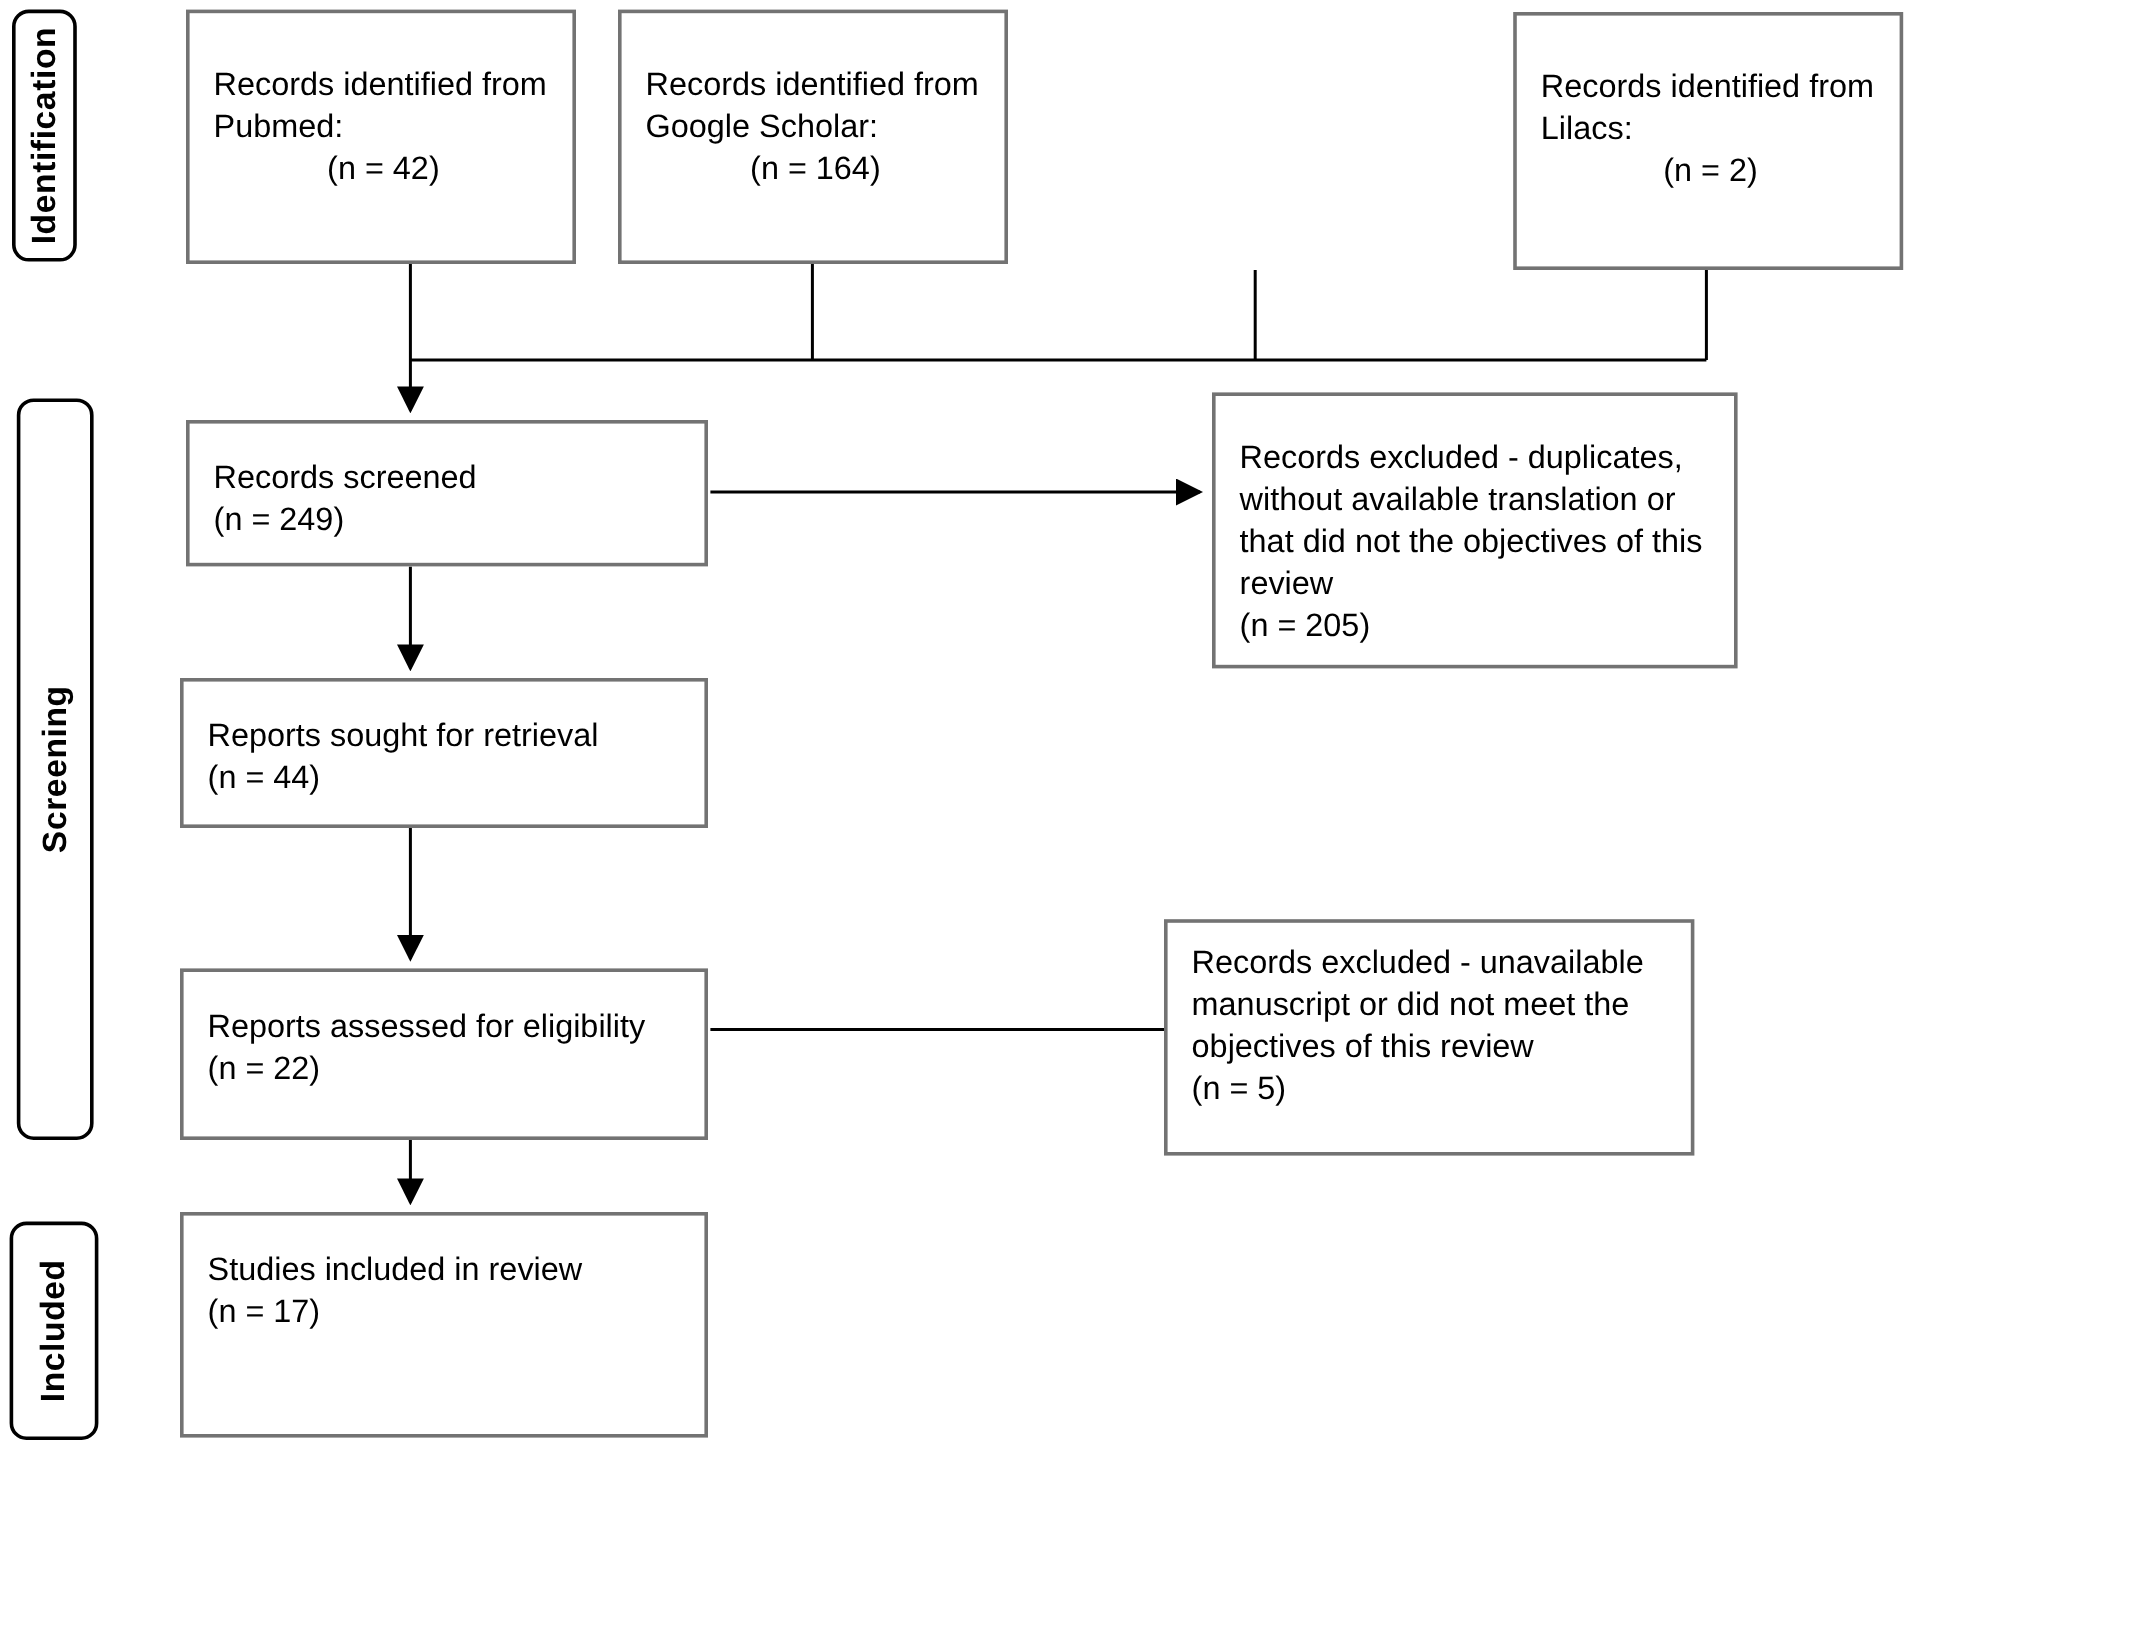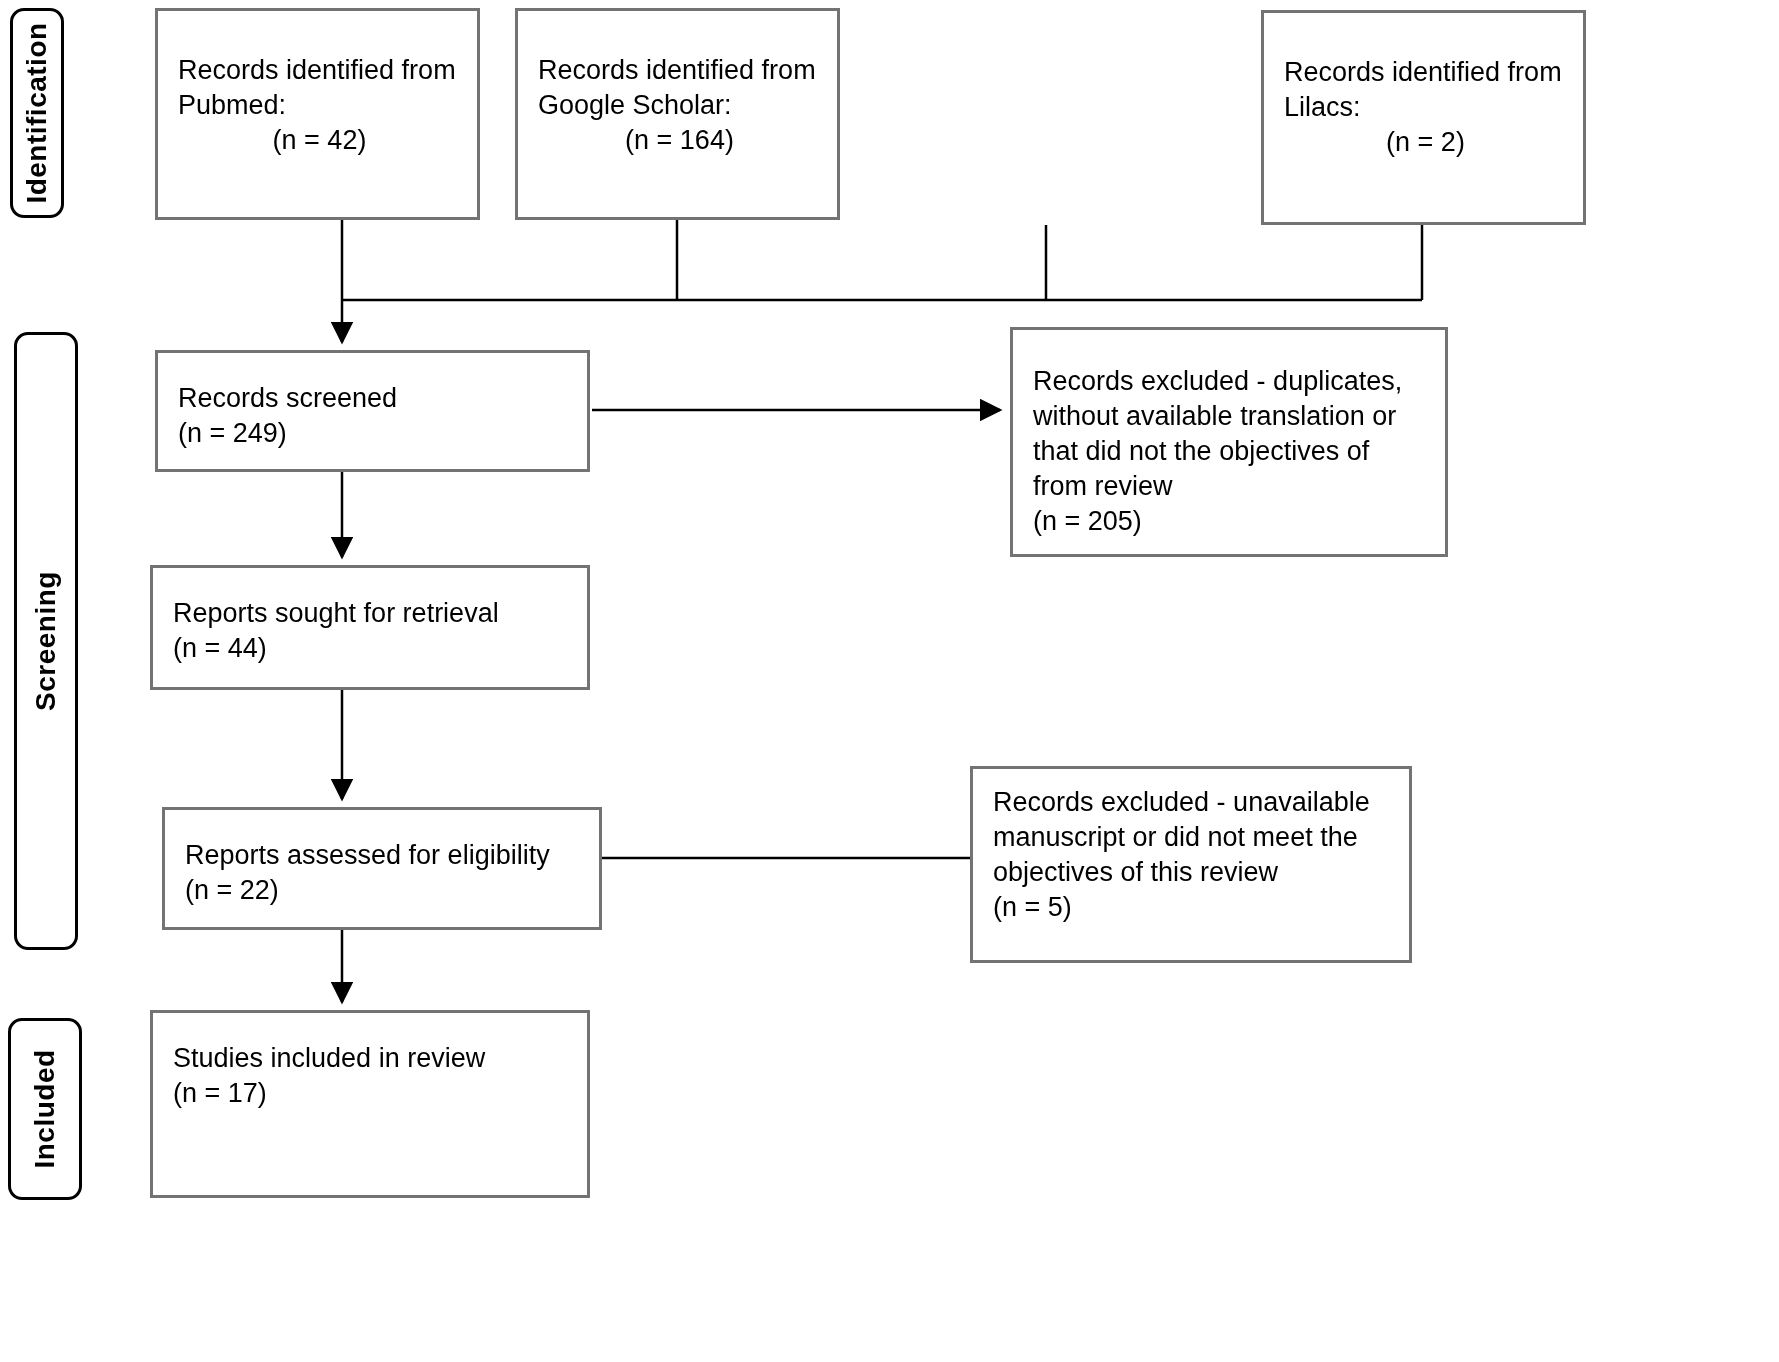--- a/index.html
+++ b/index.html
@@ -114,32 +114,32 @@
   <div class="box" style="left:155px; top:350px; width:435px; height:122px;">
     <div>Records screened</div>
     <div>(n = 249)</div>
   </div>
 
   <div class="box" style="left:150px; top:565px; width:440px; height:125px;">
     <div>Reports sought for retrieval</div>
     <div>(n = 44)</div>
   </div>
 
-  <div class="box" style="left:150px; top:807px; width:440px; height:123px;margin-left:12px;">
+  <div class="box" style="left:150px; top:807px; width:440px; height:143px;">
     <div>Reports assessed for eligibility</div>
     <div>(n = 22)</div>
   </div>
 
   <div class="box" style="left:150px; top:1010px; width:440px; height:188px; ">
     <div>Studies included in review</div>
     <div>(n = 17)</div>
   </div>
 
   <div class="box" style="left:1010px; top:327px; width:438px; height:230px; padding-top:34px;">
-    <div>Records excluded - duplicates, without available translation or that did not the objectives of from review</div>
+    <div>Records excluded - duplicates, without available translation or that did not the objectives of this review</div>
     <div>(n = 205)</div>
   </div>
 
   <div class="box" style="left:970px; top:766px; width:442px; height:197px; padding-top:16px;">
     <div>Records excluded - unavailable manuscript or did not meet the objectives of this review</div>
     <div>(n = 5)</div>
   </div>
 
 </div>
 

